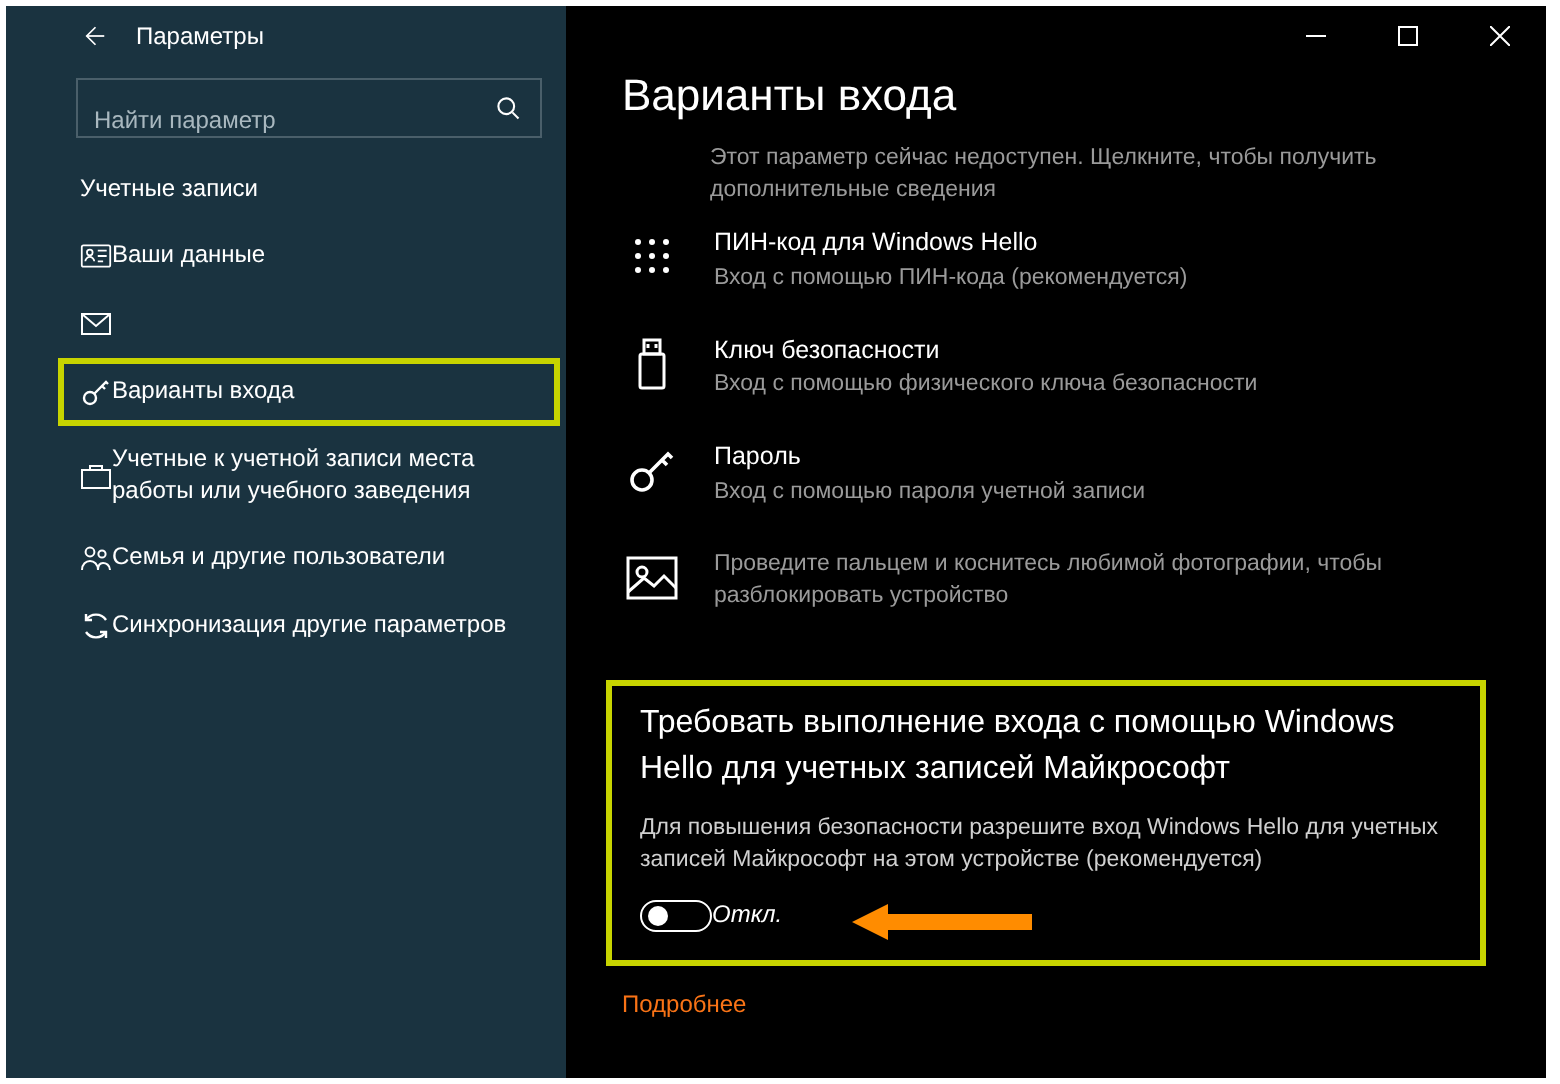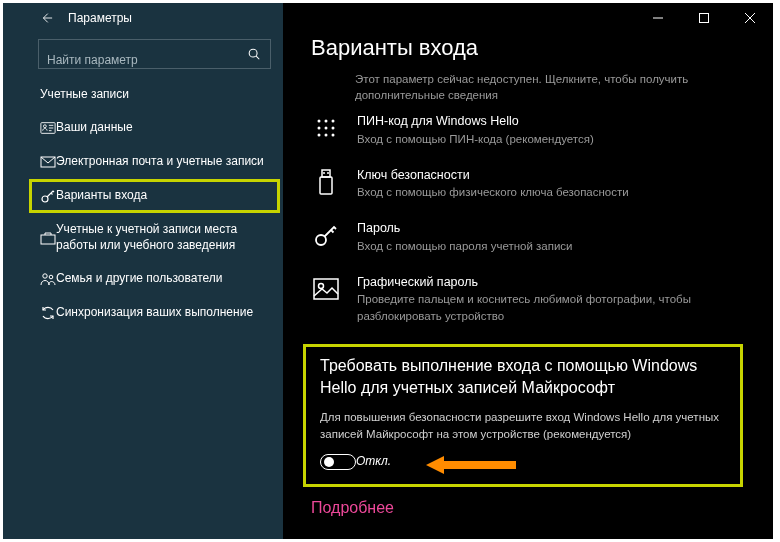--- a/index.html
+++ b/index.html
@@ -156,21 +156,21 @@
       color: #fff;
       line-height: 1.4;
     }
     .opt-desc {
       color: #9a9a9a;
       font-size: 11.5px;
       line-height: 1.4;
     }
     .hello-box {
       border: 3px solid #c7d400;
-      margin: 10px 30px 0 -8px;
+      margin: 24px 30px 0 -8px;
       padding: 8px 14px 14px 14px;
       position: relative;
     }
     .hello-title {
       font-size: 16px;
       font-weight: 400;
       line-height: 1.4;
       margin-bottom: 10px;
     }
     .hello-desc {
@@ -223,22 +223,22 @@
       position: absolute;
       left: 0;
       top: 0;
       width: 0;
       height: 0;
       border-top: 9px solid transparent;
       border-bottom: 9px solid transparent;
       border-right: 18px solid #ff8c00;
     }
     .more-link {
-      color: #ec4899;
-      font-size: 16px;
+      color: #f97316;
+      font-size: 12px;
       margin-top: 12px;
     }
     .truncated {
       color: #9a9a9a;
       font-size: 11.5px;
       line-height: 1.4;
       padding-left: 44px;
       padding-right: 20px;
     }
   </style>
@@ -279,21 +279,20 @@
       <span class="nav-text">Ваши данные</span>
     </div>
 
     <div class="nav-item">
       <span class="icon">
         <svg width="16" height="12" viewBox="0 0 16 12" fill="none" stroke="#fff" stroke-width="1">
           <rect x="1" y="1" width="14" height="10"></rect>
             <path d="M1 1 L8 7 L15 1"></path>
         </svg>
       </span>
-      <span class="nav-text">Электронная почта и учетные записи</span>
     </div>
 
     <div class="nav-item highlighted">
       <span class="icon">
         <svg width="16" height="16" viewBox="0 0 16 16" fill="none" stroke="#fff" stroke-width="1.2">
           <circle cx="5" cy="11" r="3"></circle>
             <path d="M7 9 L13 3 L14 4 M11 5 L12.5 6.5"></path>
         </svg>
       </span>
       <span class="nav-text">Варианты входа</span>
@@ -320,21 +319,21 @@
       <span class="nav-text">Семья и другие пользователи</span>
     </div>
 
     <div class="nav-item">
       <span class="icon">
         <svg width="16" height="16" viewBox="0 0 16 16" fill="none" stroke="#fff" stroke-width="1.2">
           <path d="M13 5A6 6 0 0 0 3 5M3 11a6 6 0 0 0 10 0"></path>
             <path d="M3 2v3h3M13 14v-3h-3"></path>
         </svg>
       </span>
-      <span class="nav-text">Синхронизация ваших выполнение</span>
+      <span class="nav-text">Синхронизация другие параметров</span>
     </div>
   </div>
 
   <div class="content">
     <div class="window-controls">
       <div class="win-btn">
         <svg width="10" height="10" viewBox="0 0 10 10" stroke="#fff">
             <path d="M0 5 H10"></path>
           </svg>
       </div>
@@ -404,21 +403,20 @@
 
       <div class="opt-item">
         <span class="opt-icon">
           <svg width="26" height="22" viewBox="0 0 26 22" fill="none" stroke="#fff" stroke-width="1.5">
               <rect x="1" y="1" width="24" height="20"></rect>
               <circle cx="8" cy="8" r="2.5"></circle>
               <path d="M1 18 L9 11 L14 15 L19 10 L25 16"></path>
             </svg>
         </span>
         <div class="opt-text">
-          <div class="opt-title">Графический пароль</div>
           <div class="opt-desc">Проведите пальцем и коснитесь любимой фотографии, чтобы разблокировать устройство</div>
         </div>
       </div>
 
       <div class="hello-box">
         <div class="hello-title">Требовать выполнение входа с помощью Windows Hello для учетных записей Майкрософт</div>
         <div class="hello-desc">Для повышения безопасности разрешите вход Windows Hello для учетных записей Майкрософт на этом устройстве (рекомендуется)</div>
         <div class="toggle-row">
           <span class="toggle">
             <span class="toggle-knob"></span>

